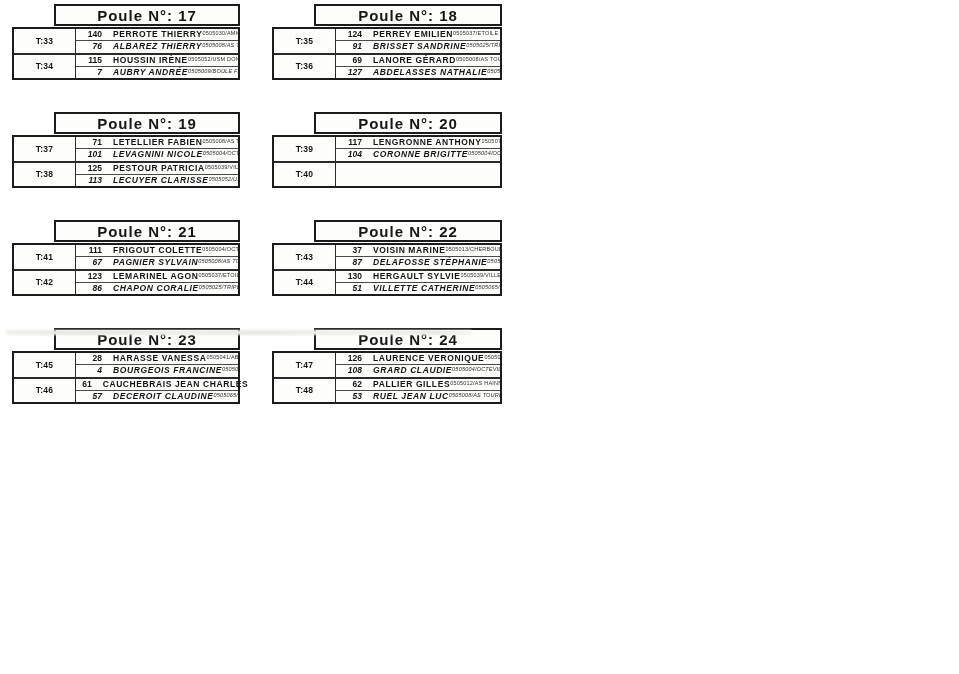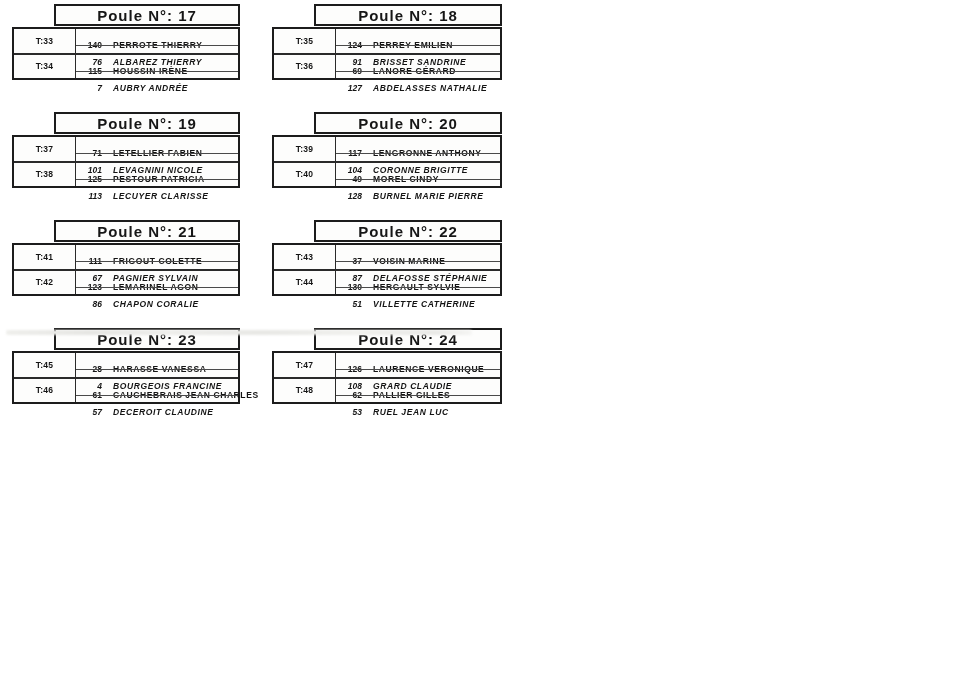--- a/index.html
+++ b/index.html
@@ -57,23 +57,22 @@
     align-items: center;
     justify-content: center;
     font-weight: 700;
     font-size: 8.5px;
     letter-spacing: 0.3px;
   }
   .players { flex: 1; display: flex; flex-direction: column; min-width: 0; }
   .player {
     flex: 1 1 0;
     display: flex;
-    flex-direction: column;
     justify-content: center;
-    padding-top: 16px;
+    padding-top: 1px;
     min-height: 0;
   }
   .player + .player { border-top: 1px solid #4a4a4a; }
   .line1 {
     display: flex;
     align-items: baseline;
     font-weight: 700;
     font-size: 8.5px;
     line-height: 8px;
     white-space: nowrap;
@@ -256,36 +255,20 @@
             <div class="line1">
                 <span class="num">104</span>
                 <span class="name">CORONNE BRIGITTE</span>
               </div>
             <div class="line2">0505004/OCTEVILLE HAGUE SPORTS</div>
           </div>
         </div>
       </div>
       <div class="team">
         <div class="t-cell">T:40</div>
-        <div class="players">
-          <div class="player p1">
-            <div class="line1">
-                <span class="num">49</span>
-                <span class="name">MOREL CINDY</span>
-              </div>
-            <div class="line2">0505065/COS  PETANQUE SOURDEVAL</div>
-          </div>
-          <div class="player p2">
-            <div class="line1">
-                <span class="num">128</span>
-                <span class="name">BURNEL MARIE PIERRE</span>
-              </div>
-            <div class="line2">0505039/VILLEBAUDON  PETANQUE  CLUB</div>
-          </div>
-        </div>
       </div>
     </div>
   </div>
 
   <div class="pool">
     <div class="pool-title">Poule N°: 21</div>
     <div class="pool-body">
       <div class="team">
         <div class="t-cell">T:41</div>
         <div class="players">

